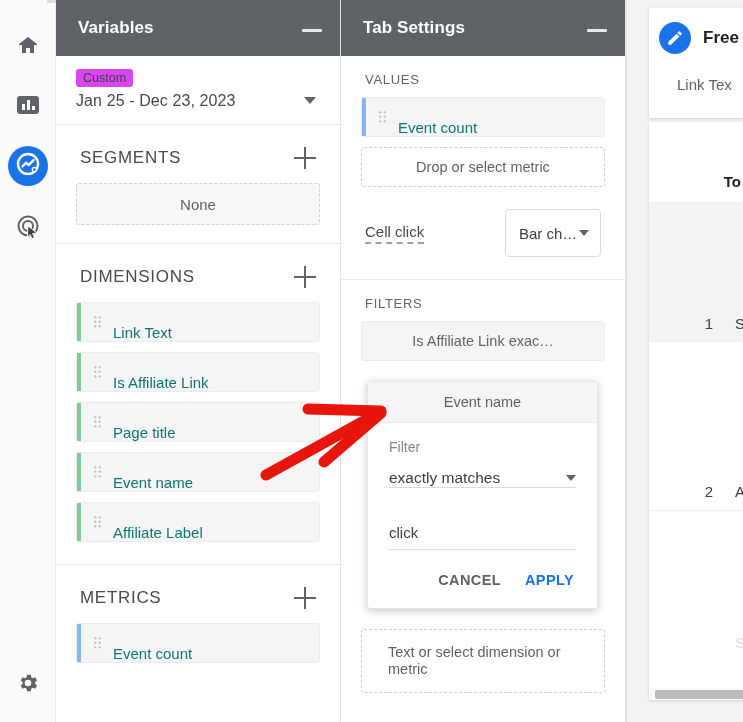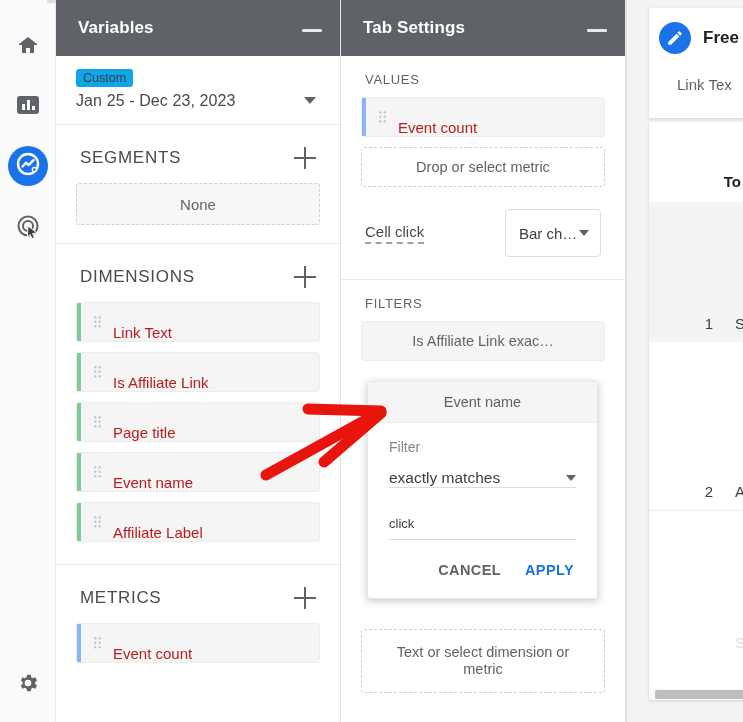--- a/index.html
+++ b/index.html
@@ -38,21 +38,21 @@
   .panel-title{font-size:17px;font-weight:bold;letter-spacing:.1px;}
   .minimize{
     width:20px;height:3px;background:#e9e9e9;border-radius:1px;cursor:pointer;margin-top:4px;
   }
 
   
   #variables{left:56px;width:285px;height:722px;border-right:1px solid #e4e4e4;}
   .vsect{border-bottom:1px solid #e8e8e8;padding:0 20px;box-sizing:border-box;}
   .daterow{padding:12px 20px 14px 20px;position:relative;border-bottom:1px solid #e8e8e8;}
   .chip{
-    display:inline-block;background:#0ea5e9;color:#3c4043;font-size:12.5px;
+    display:inline-block;background:#d946ef;color:#3c4043;font-size:12.5px;
     padding:2px 7px;border-radius:3px;font-weight:500;
   }
   .daterange{font-size:16px;color:#4a4a4a;margin-top:5px;letter-spacing:.1px;}
   .caret{
     position:absolute;right:24px;bottom:20px;width:0;height:0;
     border-left:6px solid transparent;border-right:6px solid transparent;border-top:7px solid #5f6368;
   }
   .sect-head{
     display:flex;align-items:center;justify-content:space-between;
     padding:22px 4px 14px 4px;
@@ -79,31 +79,31 @@
     box-sizing:border-box;
   }
   .pill .bar{position:absolute;left:0;top:0;bottom:0;width:4px;}
   .pill.dim .bar{background:#81c995;}
   .pill.met .bar{background:#8ab4f8;}
   .grip{
     width:9px;height:14px;margin-left:16px;
     background-image:radial-gradient(circle, #bdbdbd 0.9px, transparent 1px);
     background-size:4.5px 4.5px;
   }
-  .pill .txt{font-size:15px;color:#b91c1c;margin-left:11px;margin-top:20px;}
+  .pill .txt{font-size:15px;color:#0f766e;margin-left:11px;margin-top:20px;}
   .pill-last{margin-bottom:0;}
   .pill-wrap{padding-bottom:22px;}
 
   
   #tabsettings{left:341px;width:285px;height:722px;border-right:1px solid #e4e4e4;}
   .ts-body{padding:0 20px;box-sizing:border-box;}
   .ts-label{font-size:13px;color:#5f6368;letter-spacing:.7px;padding:16px 0 10px 4px;}
   .drop-box{
     border:1px dashed #cfcfcf;border-radius:3px;height:40px;
-    display:flex;align-items:center;justify-content:center;text-align:center;
+    display:flex;align-items:center;justify-content:center;
     font-size:14.5px;color:#5f6368;line-height:17px;cursor:pointer;box-sizing:border-box;
   }
   .celltype-row{
     display:flex;align-items:center;justify-content:space-between;
     padding:22px 4px 22px 4px;
   }
   .dotted-label{
     font-size:15px;color:#4a4a4a;border-bottom:2px dashed #9aa0a6;padding-bottom:2px;cursor:pointer;
   }
   .select-box{
@@ -134,22 +134,22 @@
     font-size:14.5px;color:#5f6368;border-bottom:1px solid #ececec;
   }
   .fo-body{padding:16px 21px 14px 21px;}
   .fo-caption{font-size:14px;color:#80868b;margin-bottom:14px;}
   .fo-select{
     display:flex;align-items:center;justify-content:space-between;
     border-bottom:1px solid #dadce0;padding-bottom:0;cursor:pointer;
   }
   .fo-select span{font-size:15.5px;color:#3c4043;}
   .fo-input{
-    margin-top:28px;border-bottom:1px solid #dadce0;padding-bottom:8px;
-    font-size:13px;color:#3c4043;cursor:text;
+    margin-top:36px;border-bottom:1px solid #dadce0;padding-bottom:8px;
+    font-size:15px;color:#3c4043;cursor:text;
   }
   .fo-actions{display:flex;justify-content:flex-end;gap:24px;padding:22px 2px 6px 0;}
   .btn-text{font-size:14.5px;font-weight:bold;letter-spacing:.4px;cursor:pointer;}
   .btn-cancel{color:#5f6368;}
   .btn-apply{color:#1a73e8;}
 
   
   #rightarea{
     position:absolute;left:626px;top:0;width:117px;height:722px;
     background:#f1f3f4;border-left:1px solid #e0e0e0;box-sizing:border-box;

